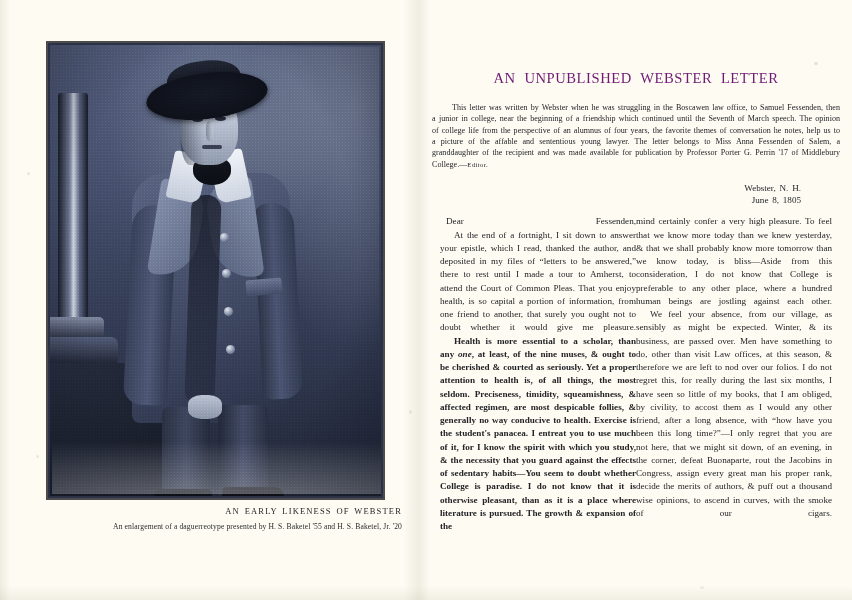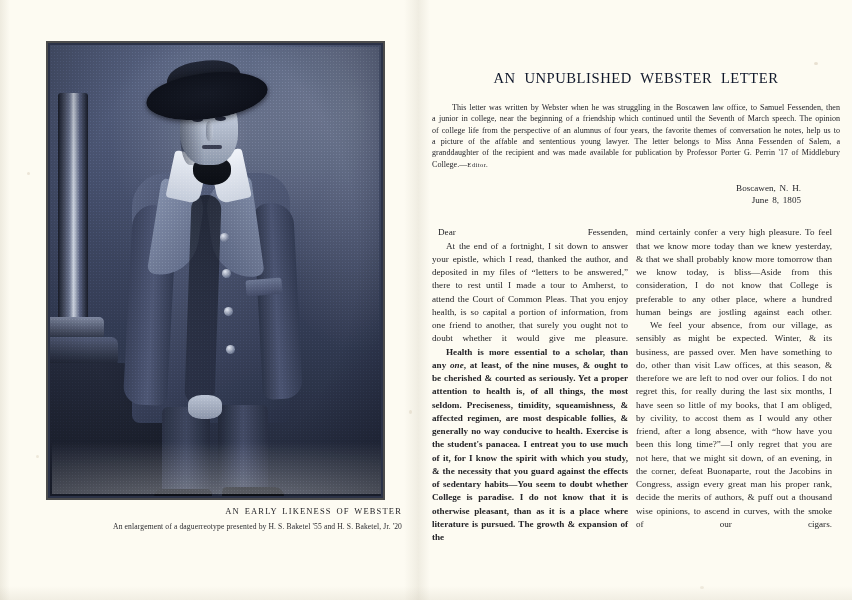--- a/index.html
+++ b/index.html
@@ -273,21 +273,21 @@
     position: absolute;
     left: 432px;
     top: 70px;
     width: 408px;
   }
   .article-title {
     font-size: 14.6px;
     letter-spacing: .55px;
     word-spacing: 4.5px;
     text-align: center;
-    color: #0f172a;
+    color: #701a75;
     margin-bottom: 15px;
   }
   .editor-note {
     font-size: 8.05px;
     line-height: 11.35px;
     text-align: justify;
     text-align-last: left;
     color: #24242a;
     letter-spacing: .02px;
     word-spacing: .9px;
@@ -302,23 +302,24 @@
     margin-top: 13px;
     text-align: right;
     padding-right: 39px;
     font-size: 9.1px;
     line-height: 11.6px;
     color: #24242a;
     word-spacing: 1.5px;
   }
 
   .cols {
-    margin-top: 20px;
+    margin-top: 9px;
     display: flex;
-    gap: 8px;
+    gap: 0;
+    justify-content: center;
   }
   .col {
     width: 196px;
     font-size: 9.15px;
     line-height: 13.25px;
     text-align: justify;
     text-align-last: justify;
     color: #242428;
     word-spacing: .6px;
     -webkit-hyphens: none;
@@ -397,21 +398,21 @@
 
   <div class="article">
 
     <div class="article-title">AN UNPUBLISHED WEBSTER LETTER</div>
 
     <div class="editor-note">
       <span class="indent"></span><span>This letter was written by Webster when he was struggling in the Boscawen law office, to Samuel Fessenden, then a junior in college, near the beginning of a friendship which continued until the Seventh of March speech. The opinion of college life from the perspective of an alumnus of four years, the favorite themes of conversation he notes, help us to a picture of the affable and sententious young lawyer. The letter belongs to Miss Anna Fessenden of Salem, a granddaughter of the recipient and was made available for publication by Professor Porter G. Perrin '17 of Middlebury College.—</span><span class="smallcaps">Editor.</span>
     </div>
 
     <div class="dateline">
-      <div>Boscawen, N. H.</div>
+      <div>Webster, N. H.</div>
       <div>June 8, 1805</div>
     </div>
 
     <div class="cols">
 
       <div class="col">
         <p class="para salutation">Dear Fessenden,</p>
         <p class="para">At the end of a fortnight, I sit down to answer your epistle, which I read, thanked the author, and deposited in my files of “letters to be answered,” there to rest until I made a tour to Amherst, to attend the Court of Common Pleas. That you enjoy health, is so capital a portion of information, from one friend to another, that surely you ought not to doubt whether it would give me pleasure.</p>
         <p class="para last"><span>Health is more essential to a scholar, than any</span> <em>one</em><span>, at least, of the nine muses, &amp; ought to be cherished &amp; courted as seriously. Yet a proper attention to health is, of all things, the most seldom. Preciseness, timidity, squeamishness, &amp; affected regimen, are most despicable follies, &amp; generally no way conducive to health. Exercise is the student's panacea. I entreat you to use much of it, for I know the spirit with which you study, &amp; the necessity that you guard against the effects of sedentary habits—You seem to doubt whether College is paradise. I do not know that it is otherwise pleasant, than as it is a place where literature is pursued. The growth &amp; expansion of the</span></p>
       </div>

